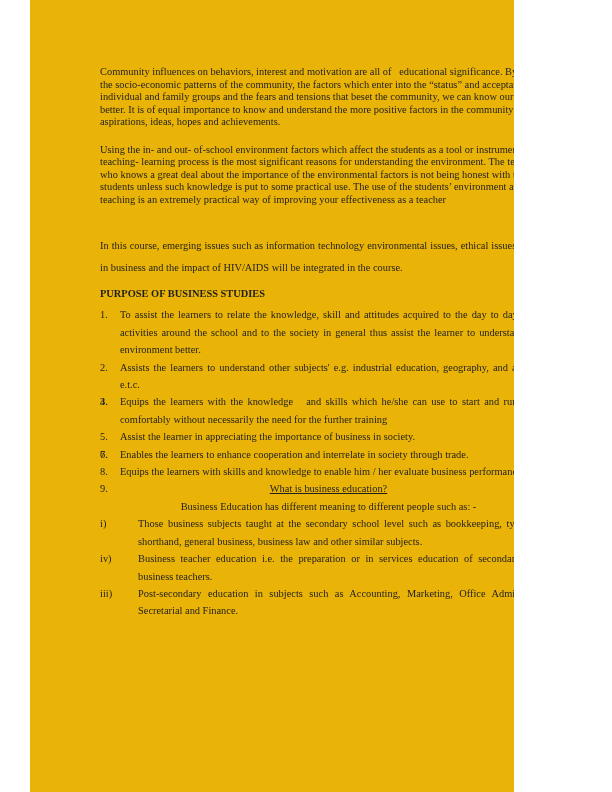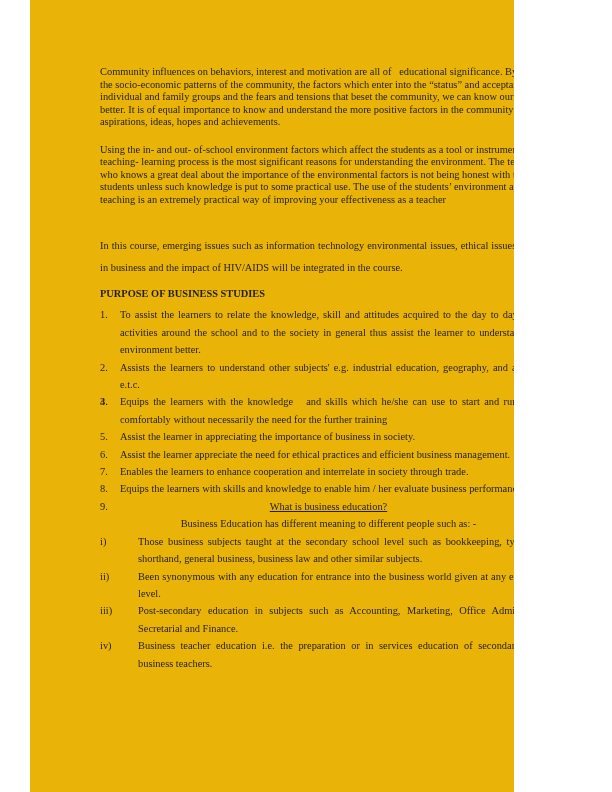--- a/index.html
+++ b/index.html
@@ -105,21 +105,20 @@
       <div class="li">
         <span class="num">4.</span>
         <span class="pre">Equips the learners with the knowledge   and skills which he/she can use to start and run business comfortably without necessarily the need for the further training</span>
       </div>
       <div class="li">
         <span class="num">5.</span>
         <span>Assist the learner in appreciating the importance of business in society.</span>
       </div>
       <div class="li">
         <span class="num">6.</span>
-        <span>Assist the learner appreciate the need for ethical practices and efficient business management.</span>
       </div>
       <div class="li">
         <span class="num">7.</span>
         <span>Enables the learners to enhance cooperation and interrelate in society through trade.</span>
       </div>
       <div class="li">
         <span class="num">8.</span>
         <span>Equips the learners with skills and knowledge to enable him / her evaluate business performance.</span>
       </div>
       <div class="li">
@@ -130,27 +129,23 @@
     <div class="heading2">What is business education?</div>
 
     <p class="intro">Business Education has different meaning to different people such as: -</p>
 
     <div class="list">
       <div class="li roman">
         <span class="num">i)</span>
         <span>Those business subjects taught at the secondary school level such as bookkeeping, typewriting, shorthand, general business, business law and other similar subjects.</span>
       </div>
       <div class="li roman">
-        <span class="num">ii)</span>
-        <span>Been synonymous with any education for entrance into the business world given at any educational level.</span>
+        <span class="num">iv)</span>
+        <span>Business teacher education i.e. the preparation or in services education of secondary schools business teachers.</span>
       </div>
       <div class="li roman">
         <span class="num">iii)</span>
         <span>Post-secondary education in subjects such as Accounting, Marketing, Office Administration, Secretarial and Finance.</span>
-      </div>
-      <div class="li roman">
-        <span class="num">iv)</span>
-        <span>Business teacher education i.e. the preparation or in services education of secondary schools business teachers.</span>
       </div>
     </div>
 
   </div>
 </div>
 
 </body></html>

